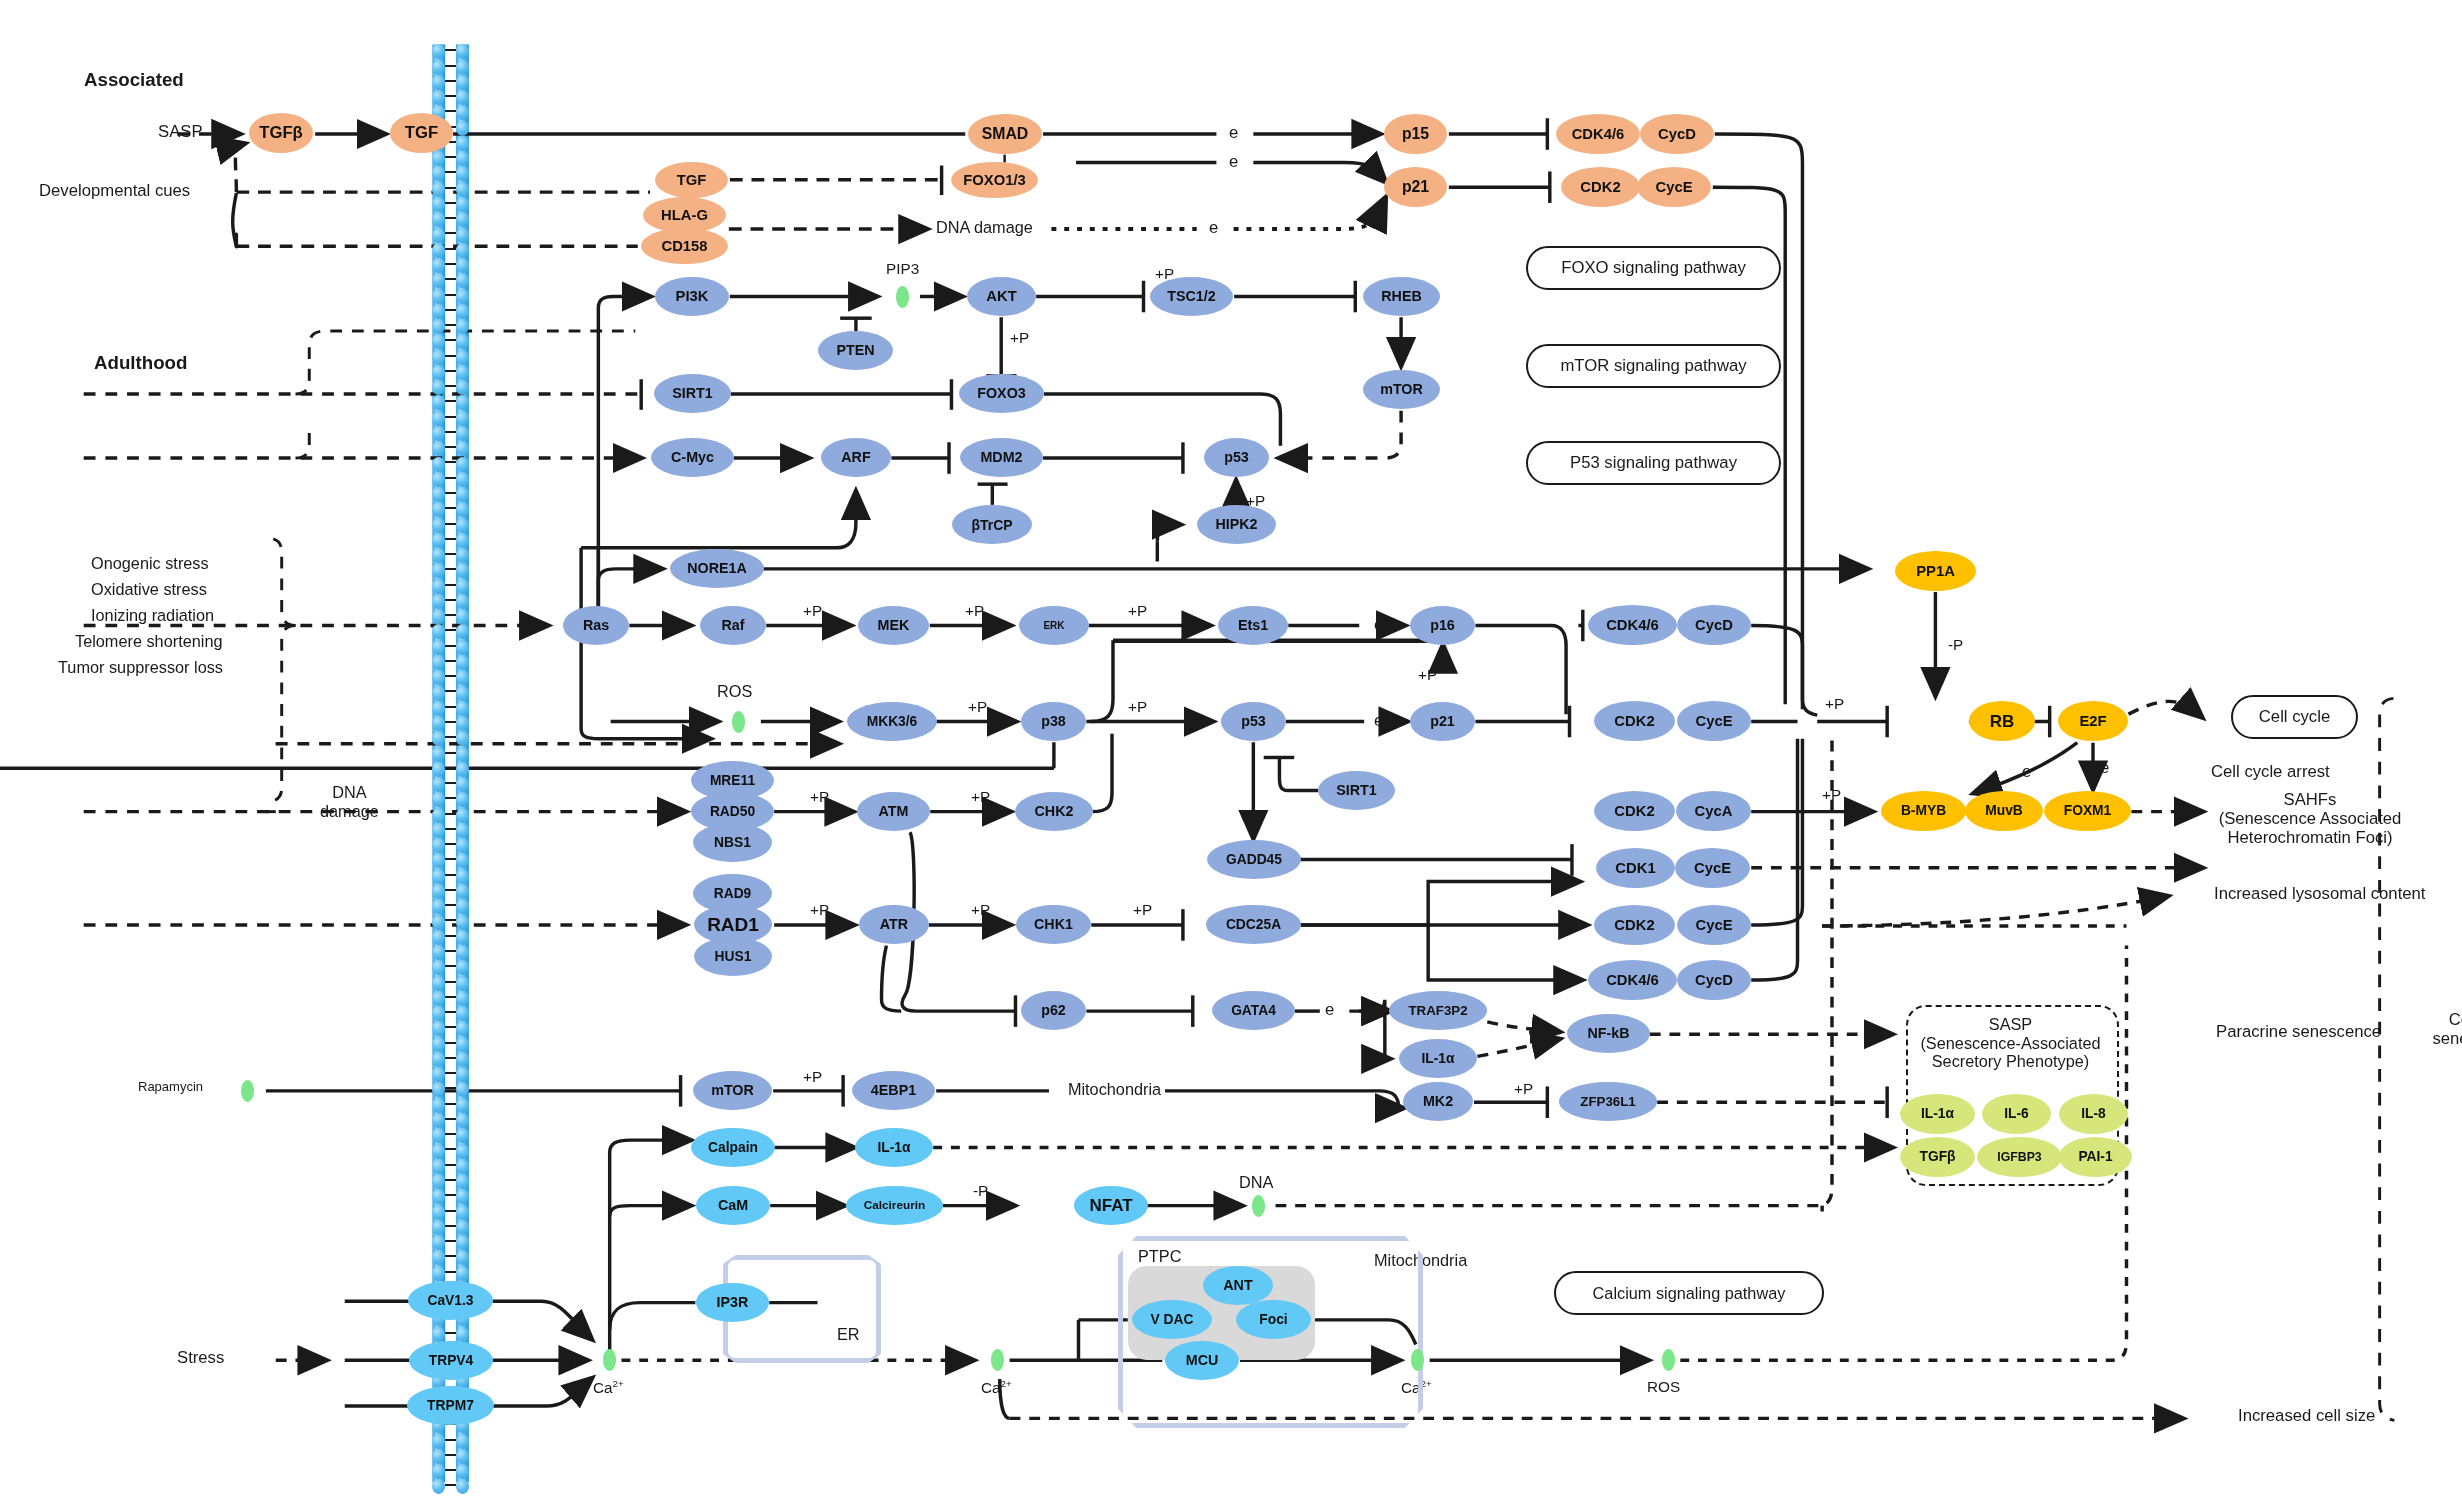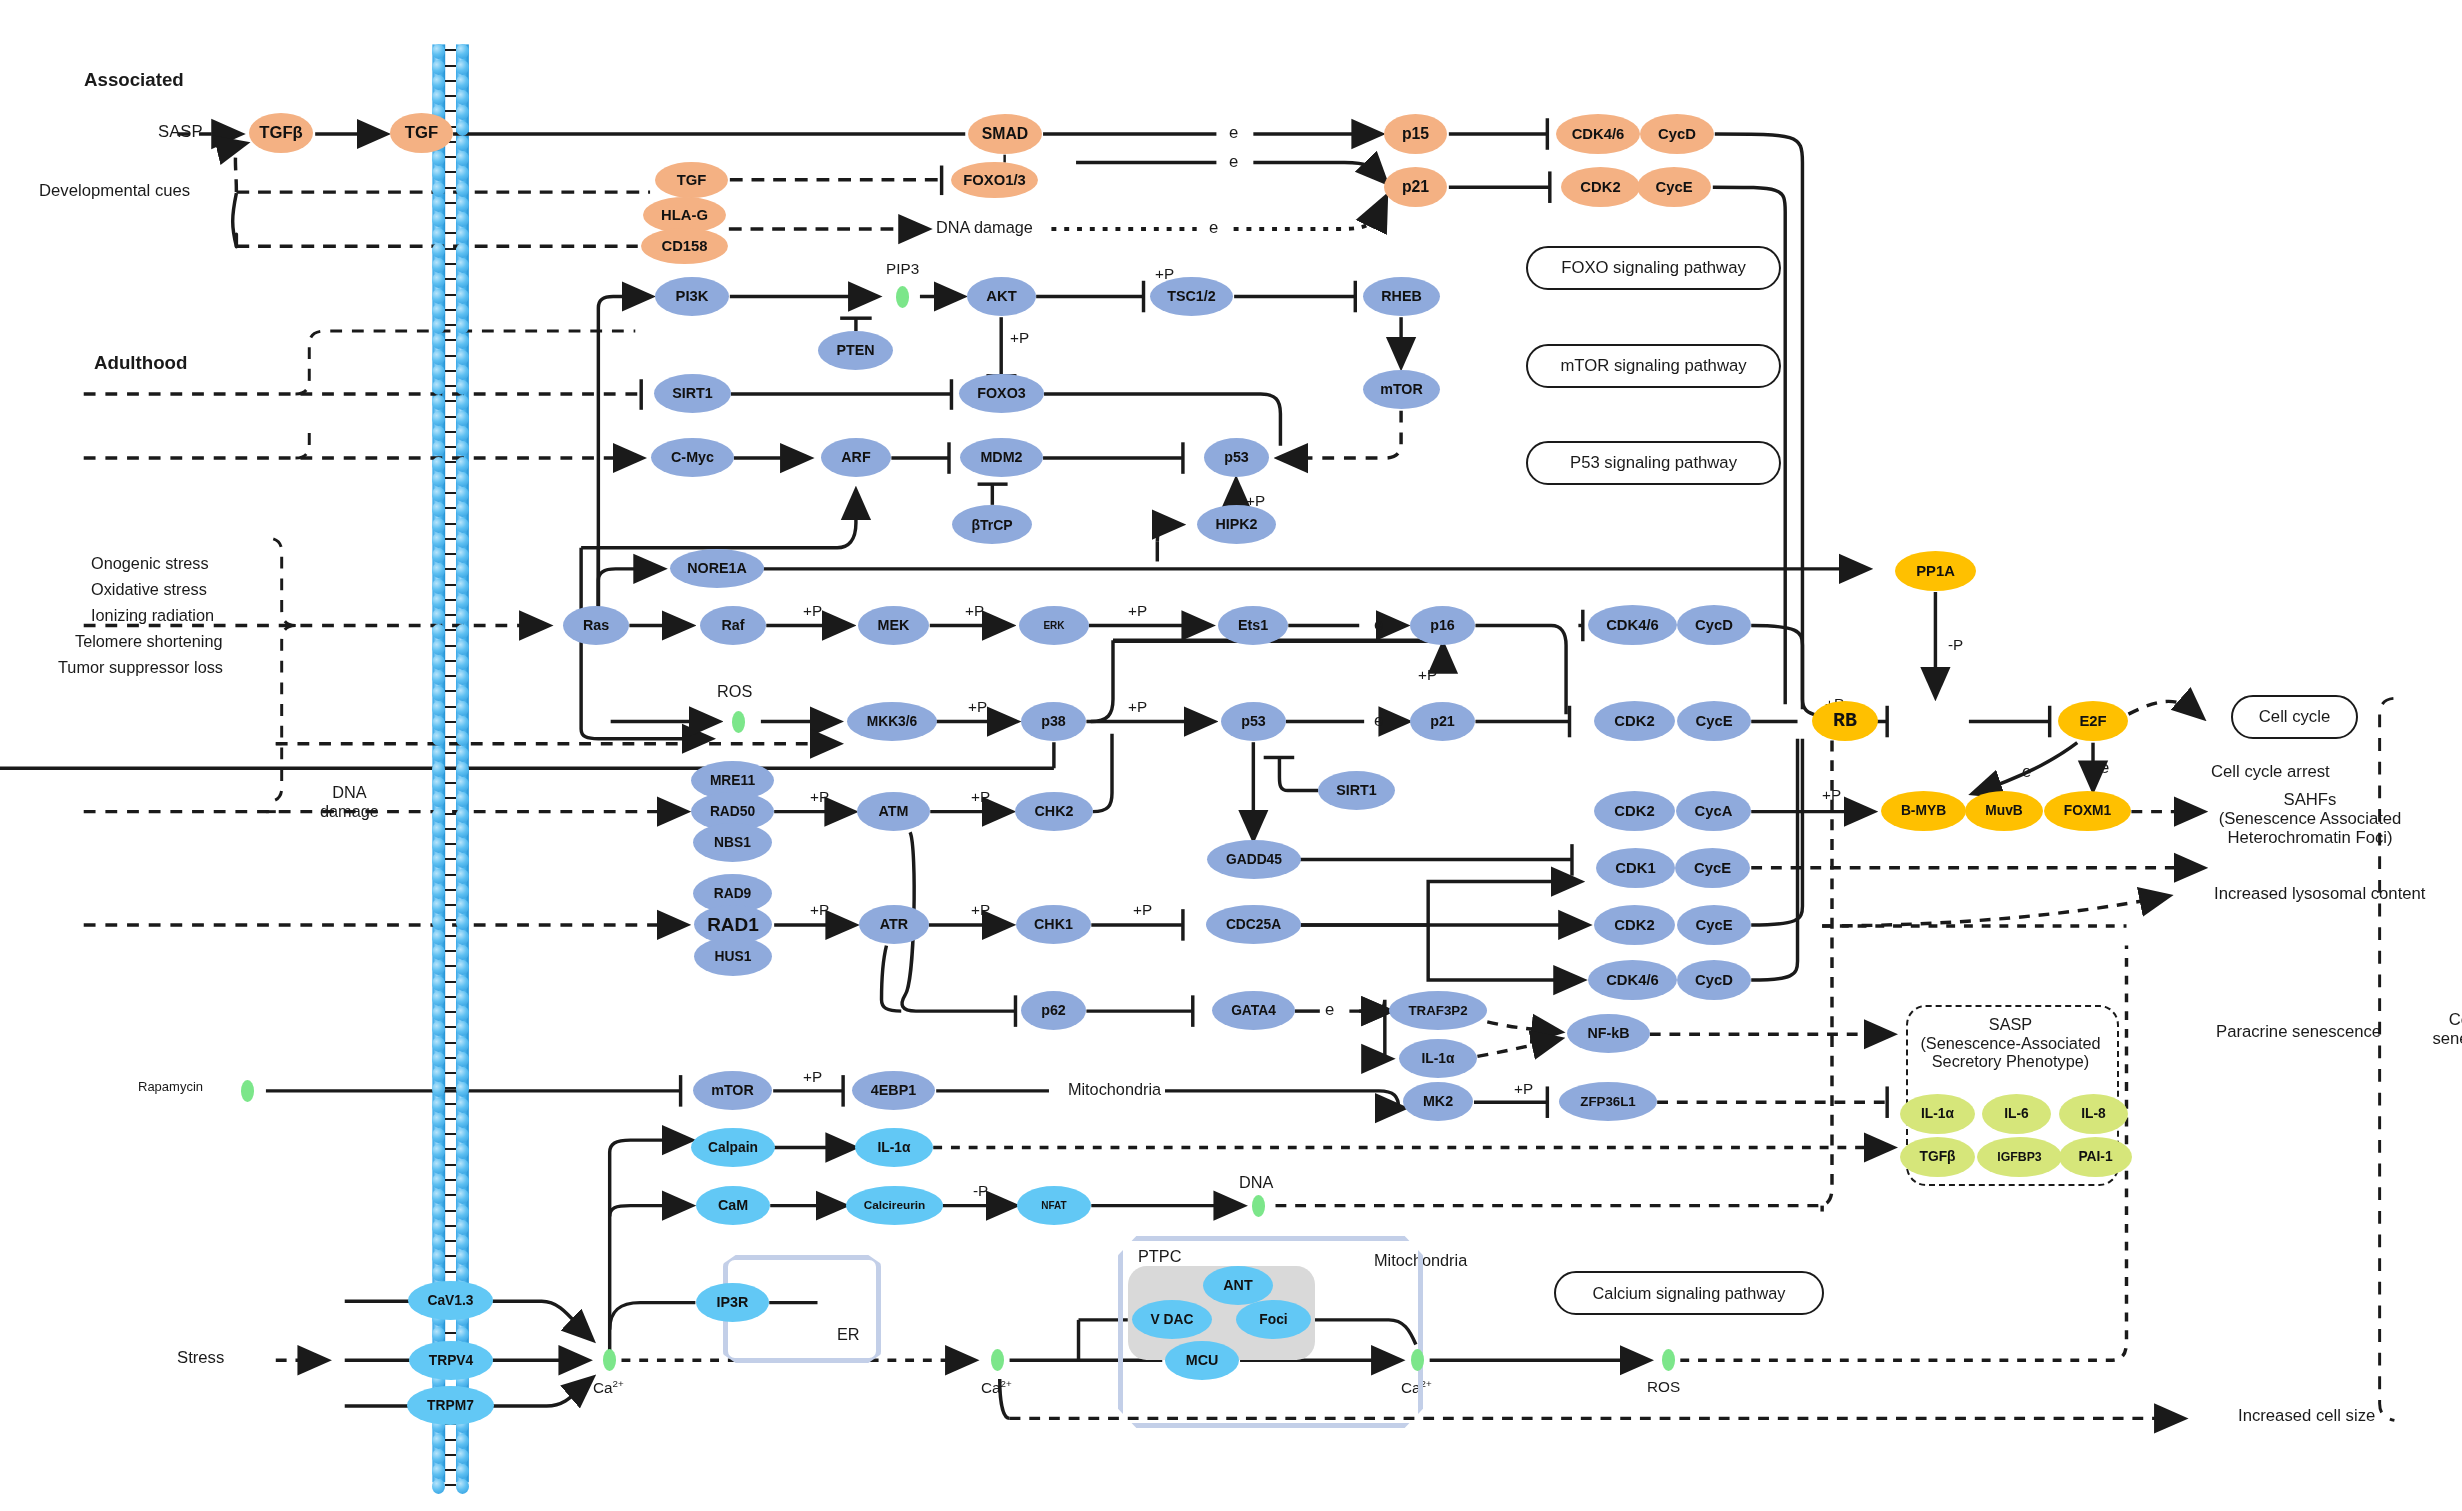--- a/index.html
+++ b/index.html
@@ -512,32 +512,32 @@
       <div class="node blue" style="left: 1676px; top: 791px; width: 75px; height: 40px; font-size: 14.8px;">CycA</div>
       <div class="node blue" style="left: 1596px; top: 848px; width: 79px; height: 40px; font-size: 14.8px;">CDK1</div>
       <div class="node blue" style="left: 1675px; top: 848px; width: 75px; height: 40px; font-size: 14.8px;">CycE</div>
       <div class="node blue" style="left: 1594px; top: 905px; width: 81px; height: 40px; font-size: 14.8px;">CDK2</div>
       <div class="node blue" style="left: 1677px; top: 905px; width: 74px; height: 40px; font-size: 14.8px;">CycE</div>
       <div class="node blue" style="left: 1588px; top: 960px; width: 89px; height: 40px; font-size: 14.8px;">CDK4/6</div>
       <div class="node blue" style="left: 1677px; top: 960px; width: 74px; height: 40px; font-size: 14.8px;">CycD</div>
     </div>
   <div id="nodes-gold">
       <div class="node gold" style="left: 1895px; top: 551px; width: 81px; height: 40px; font-size: 14.8px;">PP1A</div>
-      <div class="node gold" style="left: 1812px; top: 701px; width: 66px; height: 40px; font-size: 20px; font-family: Liberation Mono, monospace;">RB</div>
+      <div class="node gold" style="left: 1969px; top: 701px; width: 66px; height: 40px; font-size: 17px;">RB</div>
       <div class="node gold" style="left: 2058px; top: 701px; width: 70px; height: 40px; font-size: 14.8px;">E2F</div>
       <div class="node gold" style="left: 1881px; top: 791px; width: 85px; height: 40px; font-size: 13.8px;">B-MYB</div>
       <div class="node gold" style="left: 1965px; top: 791px; width: 78px; height: 40px; font-size: 13.8px;">MuvB</div>
       <div class="node gold" style="left: 2044px; top: 791px; width: 87px; height: 40px; font-size: 13.8px;">FOXM1</div>
     </div>
   <div id="nodes-cyan">
       <div class="node cyan" style="left: 691px; top: 1128px; width: 84px; height: 39px; font-size: 13.8px;">Calpain</div>
       <div class="node cyan" style="left: 855px; top: 1128px; width: 78px; height: 39px; font-size: 13.8px;">IL-1α</div>
       <div class="node cyan" style="left: 696px; top: 1186px; width: 74px; height: 39px; font-size: 14.3px;">CaM</div>
       <div class="node cyan" style="left: 846px; top: 1186px; width: 97px; height: 39px; font-size: 11.8px;">Calcireurin</div>
-      <div class="node cyan" style="left: 1017px; top: 1186px; width: 74px; height: 39px; font-size: 10px;">NFAT</div>
+      <div class="node cyan" style="left: 1074px; top: 1186px; width: 74px; height: 39px; font-size: 17px;">NFAT</div>
       <div class="node cyan" style="left: 696px; top: 1283px; width: 73px; height: 39px; font-size: 14.3px;">IP3R</div>
       <div class="node cyan" style="left: 408px; top: 1281px; width: 85px; height: 39px; font-size: 13.8px; z-index: 20;">CaV1.3</div>
       <div class="node cyan" style="left: 409px; top: 1341px; width: 84px; height: 39px; font-size: 13.8px; z-index: 20;">TRPV4</div>
       <div class="node cyan" style="left: 407px; top: 1386px; width: 87px; height: 39px; font-size: 13.8px; z-index: 20;">TRPM7</div>
       <div class="node cyan" style="left: 1203px; top: 1266px; width: 70px; height: 39px; font-size: 14.3px;">ANT</div>
       <div class="node cyan" style="left: 1132px; top: 1300px; width: 80px; height: 39px; font-size: 13.8px;">V DAC</div>
       <div class="node cyan" style="left: 1236px; top: 1300px; width: 75px; height: 39px; font-size: 13.8px;">Foci</div>
       <div class="node cyan" style="left: 1165px; top: 1341px; width: 74px; height: 39px; font-size: 14.3px;">MCU</div>
     </div>
   <div id="nodes-green">

